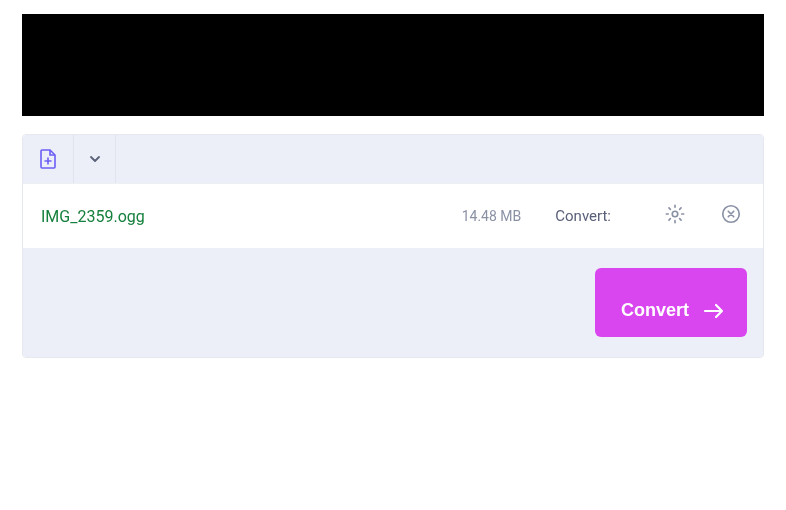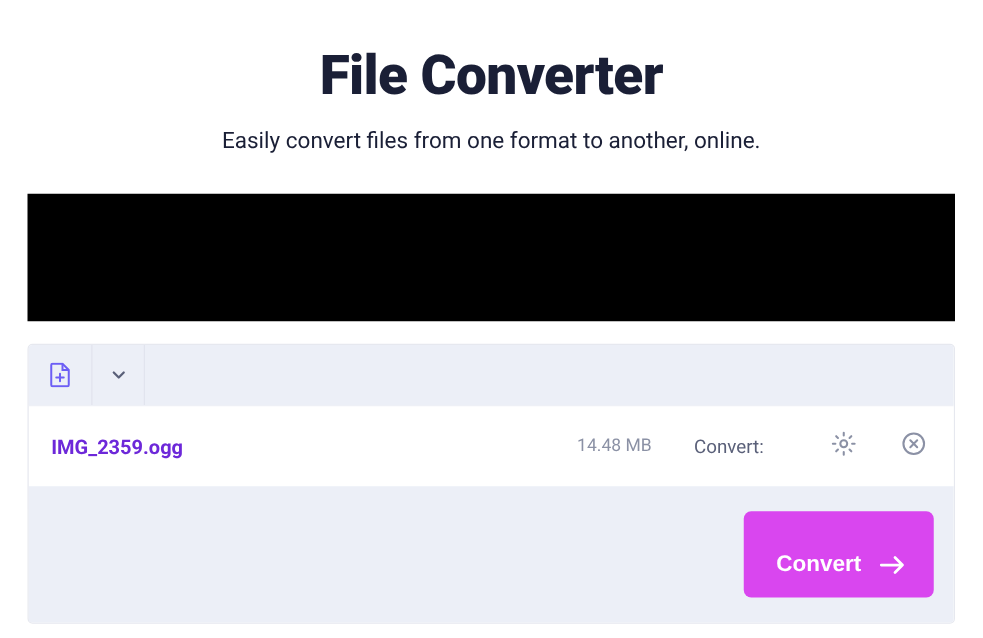--- a/index.html
+++ b/index.html
@@ -69,22 +69,22 @@
     .file-row {
       display: flex;
       align-items: center;
       background: #fff;
       padding: 18px 18px;
       border-top: 1px solid #eef0f6;
       gap: 16px;
     }
     .file-name {
       font-size: 16px;
-      font-weight: 700;
-      color: #6d28d9;
+      font-weight: 400;
+      color: #15803d;
       flex: 1;
     }
     .file-size {
       font-size: 14px;
       color: #8b91a5;
       margin-right: 18px;
     }
     .output-label {
       font-size: 15px;
       color: #5a6079;
@@ -137,24 +137,20 @@
       padding: 32px 22px 16px 26px;
       border-radius: 6px;
       cursor: pointer;
     }
     .convert-btn svg { display: block; }
   </style>
 </head>
 <body>
 
 <div class="container">
-  <div class="hero">
-    <h1 class="title">File Converter</h1>
-    <p class="subtitle">Easily convert files from one format to another, online.</p>
-  </div>
 
   <div class="black-banner"></div>
 
   <div class="panel">
     <div class="panel-header">
       <div class="add-more">
         <span>
           <svg width="18" height="20" viewBox="0 0 18 20" fill="none">
             <path d="M3 1 H11 L16 6 V18 A1 1 0 0 1 15 19 H3 A1 1 0 0 1 2 18 V2 A1 1 0 0 1 3 1 Z" stroke="#6c5ef5" stroke-width="1.6" fill="none"></path>
             <path d="M11 1 V6 H16" stroke="#6c5ef5" stroke-width="1.6" fill="none"></path>

